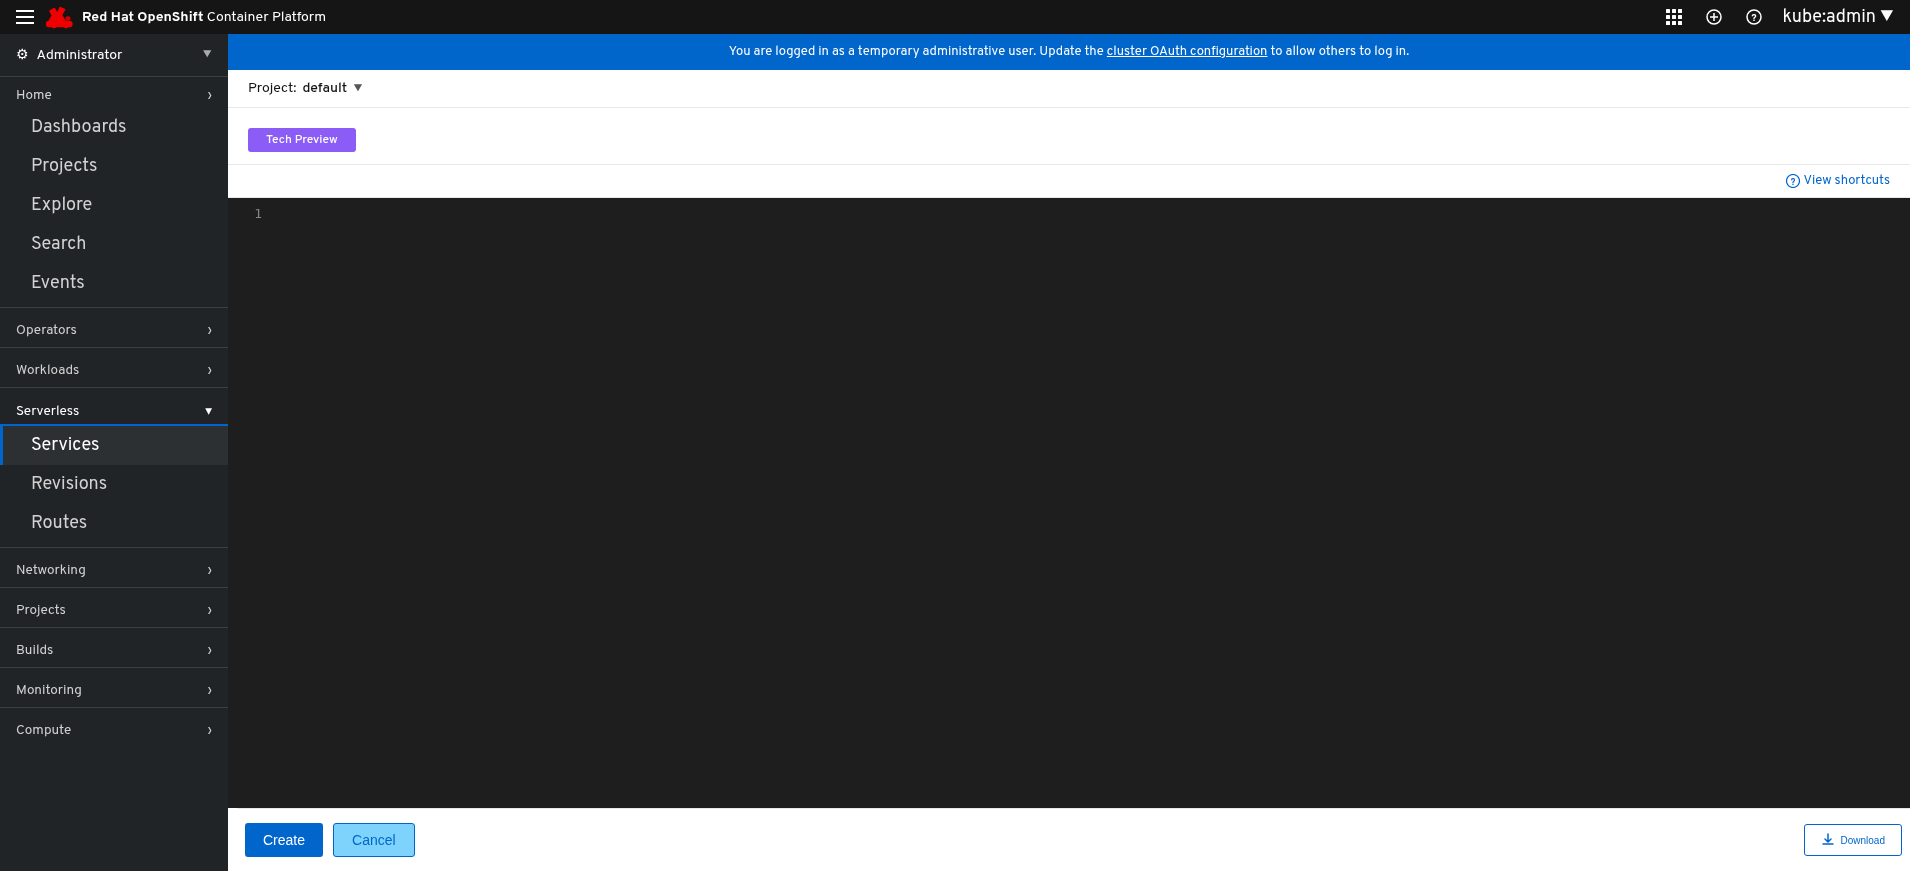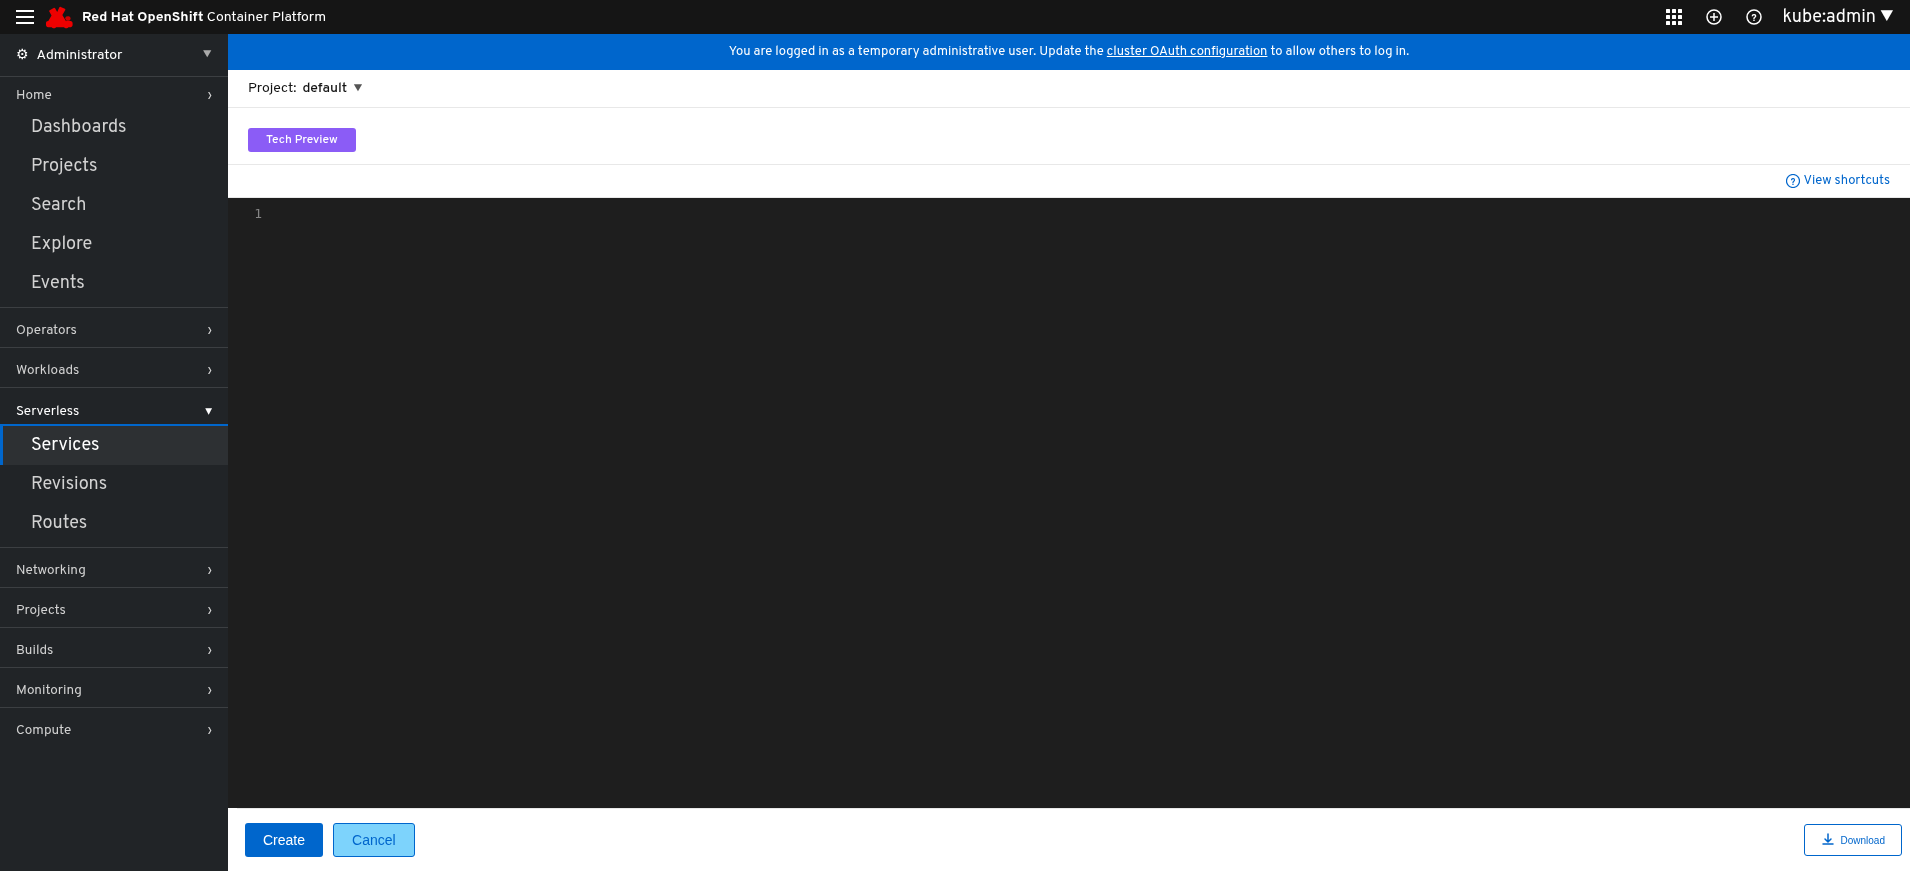--- a/index.html
+++ b/index.html
@@ -274,24 +274,24 @@
       <span>Home</span>
       <span>›</span>
     </div>
     <div class="sidebar-sub-item">
       <span>Dashboards</span>
     </div>
     <div class="sidebar-sub-item">
       <span>Projects</span>
     </div>
     <div class="sidebar-sub-item">
+      <span>Explore</span>
+    </div>
+    <div class="sidebar-sub-item">
       <span>Search</span>
-    </div>
-    <div class="sidebar-sub-item">
-      <span>Explore</span>
     </div>
     <div class="sidebar-sub-item">
       <span>Events</span>
     </div>
 
     <div class="sidebar-divider"></div>
 
     <div class="sidebar-group-label">
       <span>Operators</span>
       <span>›</span>

